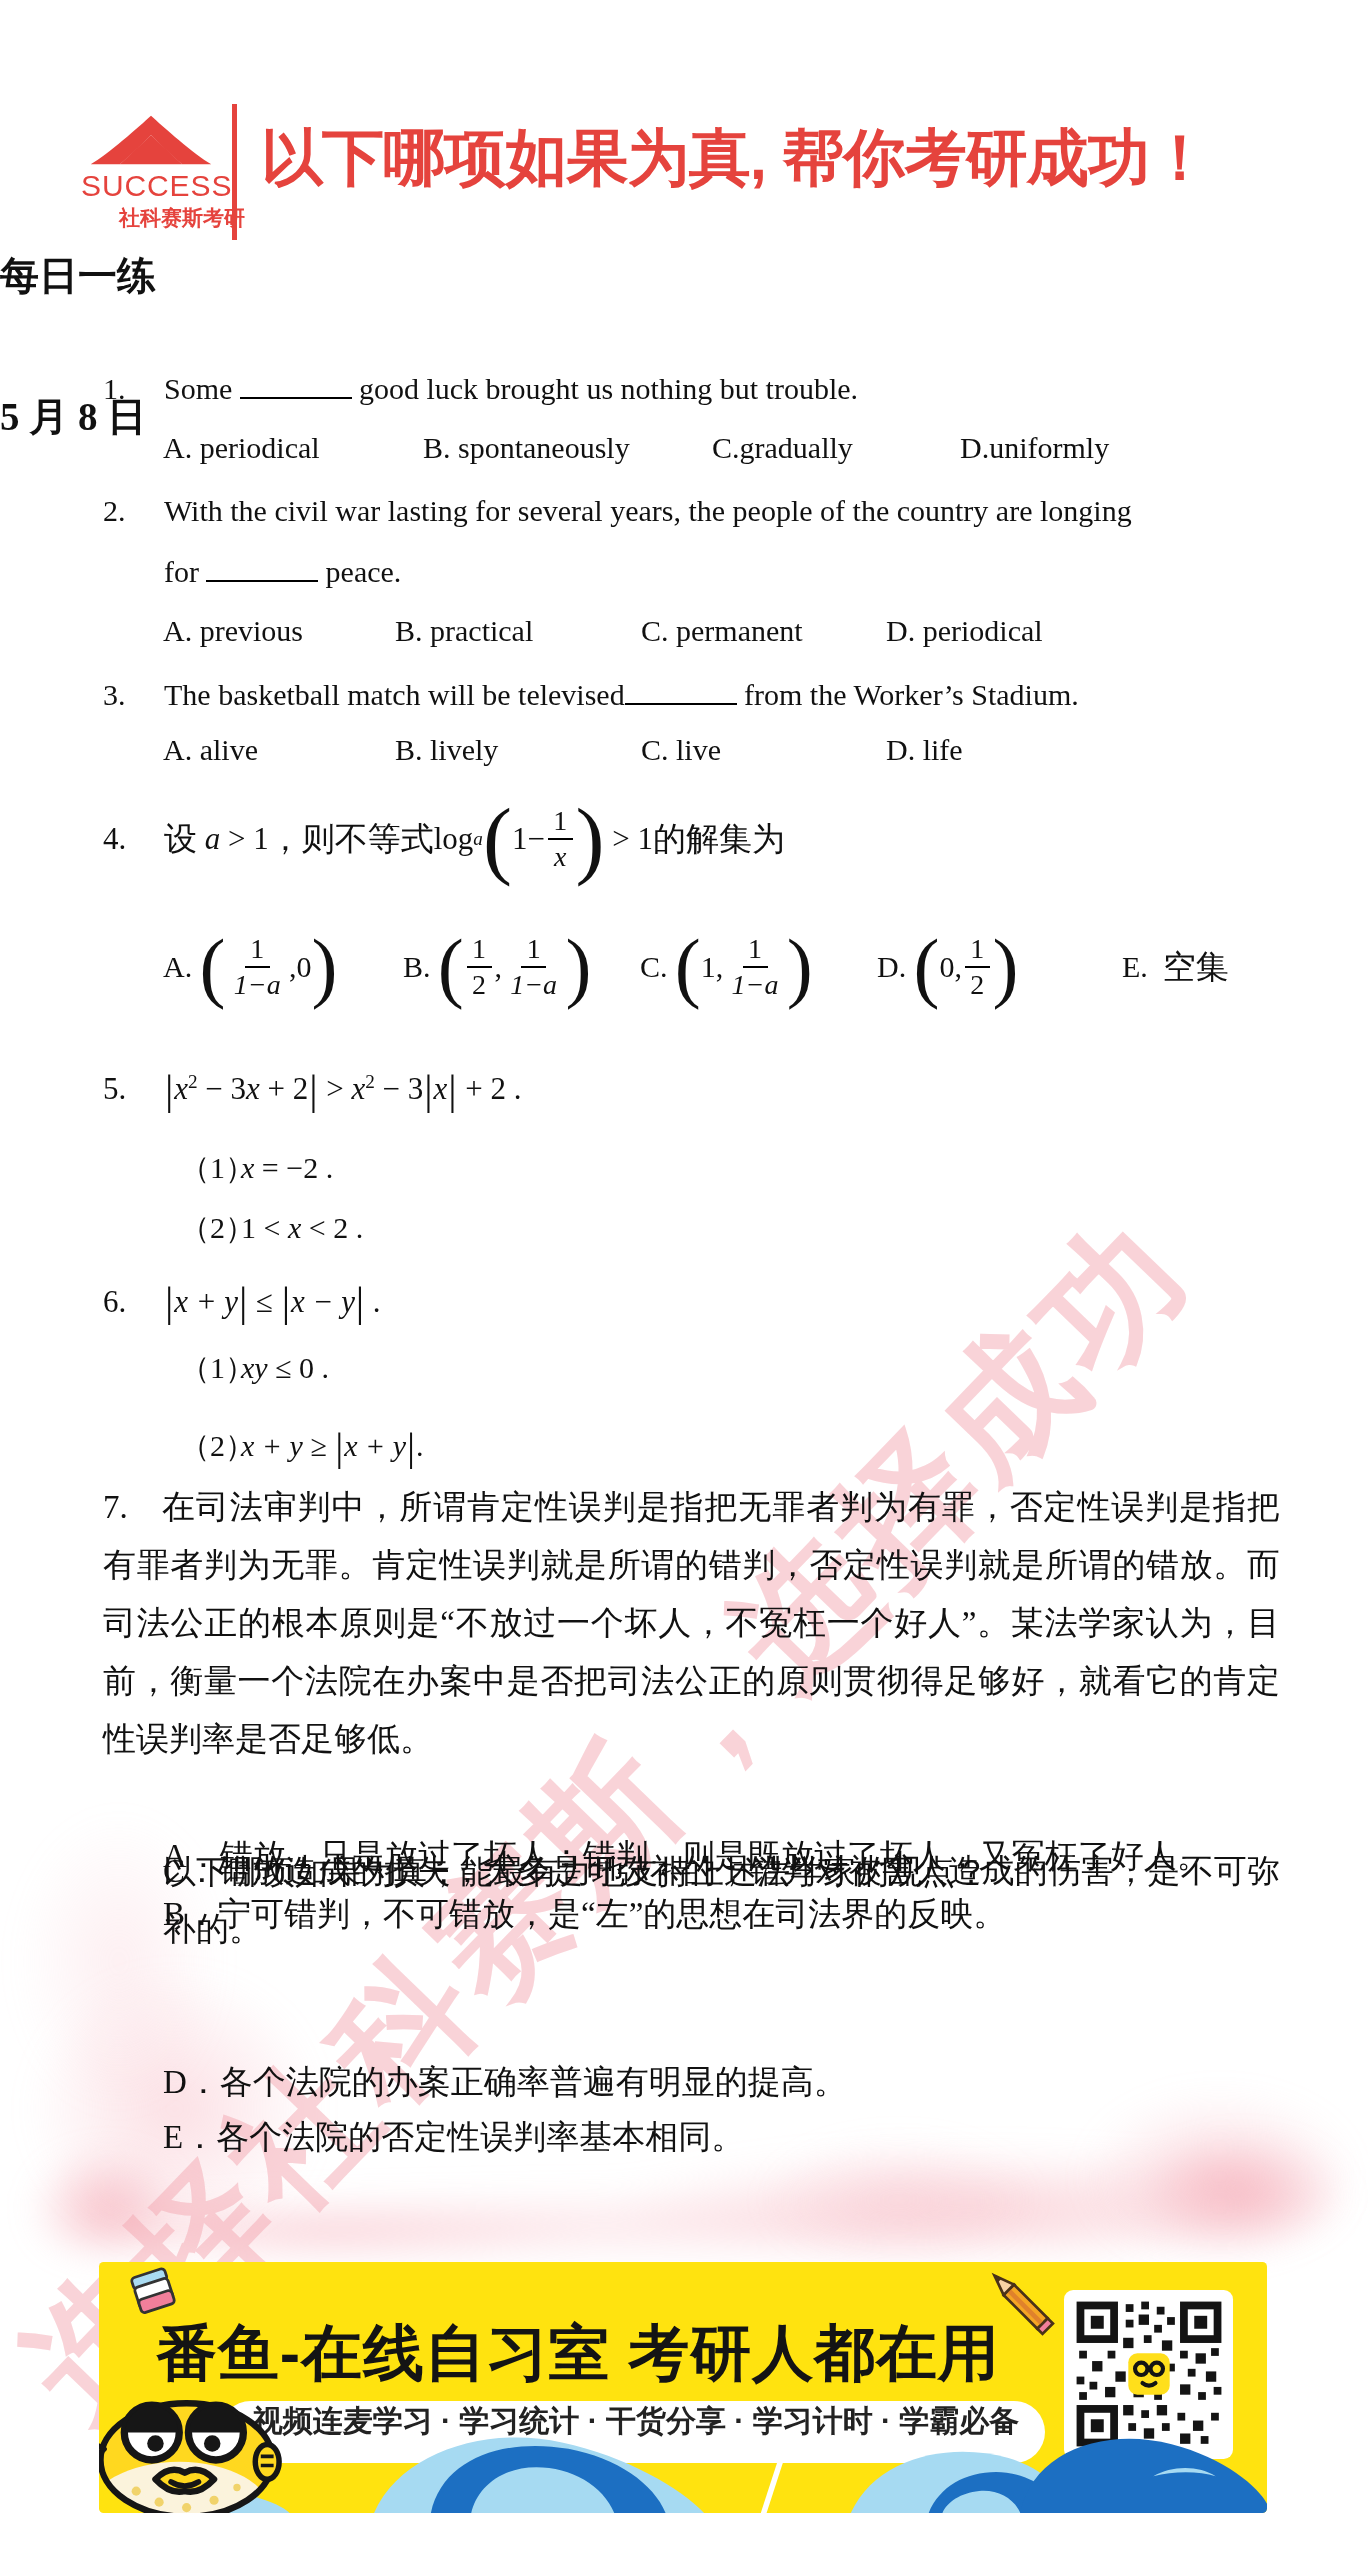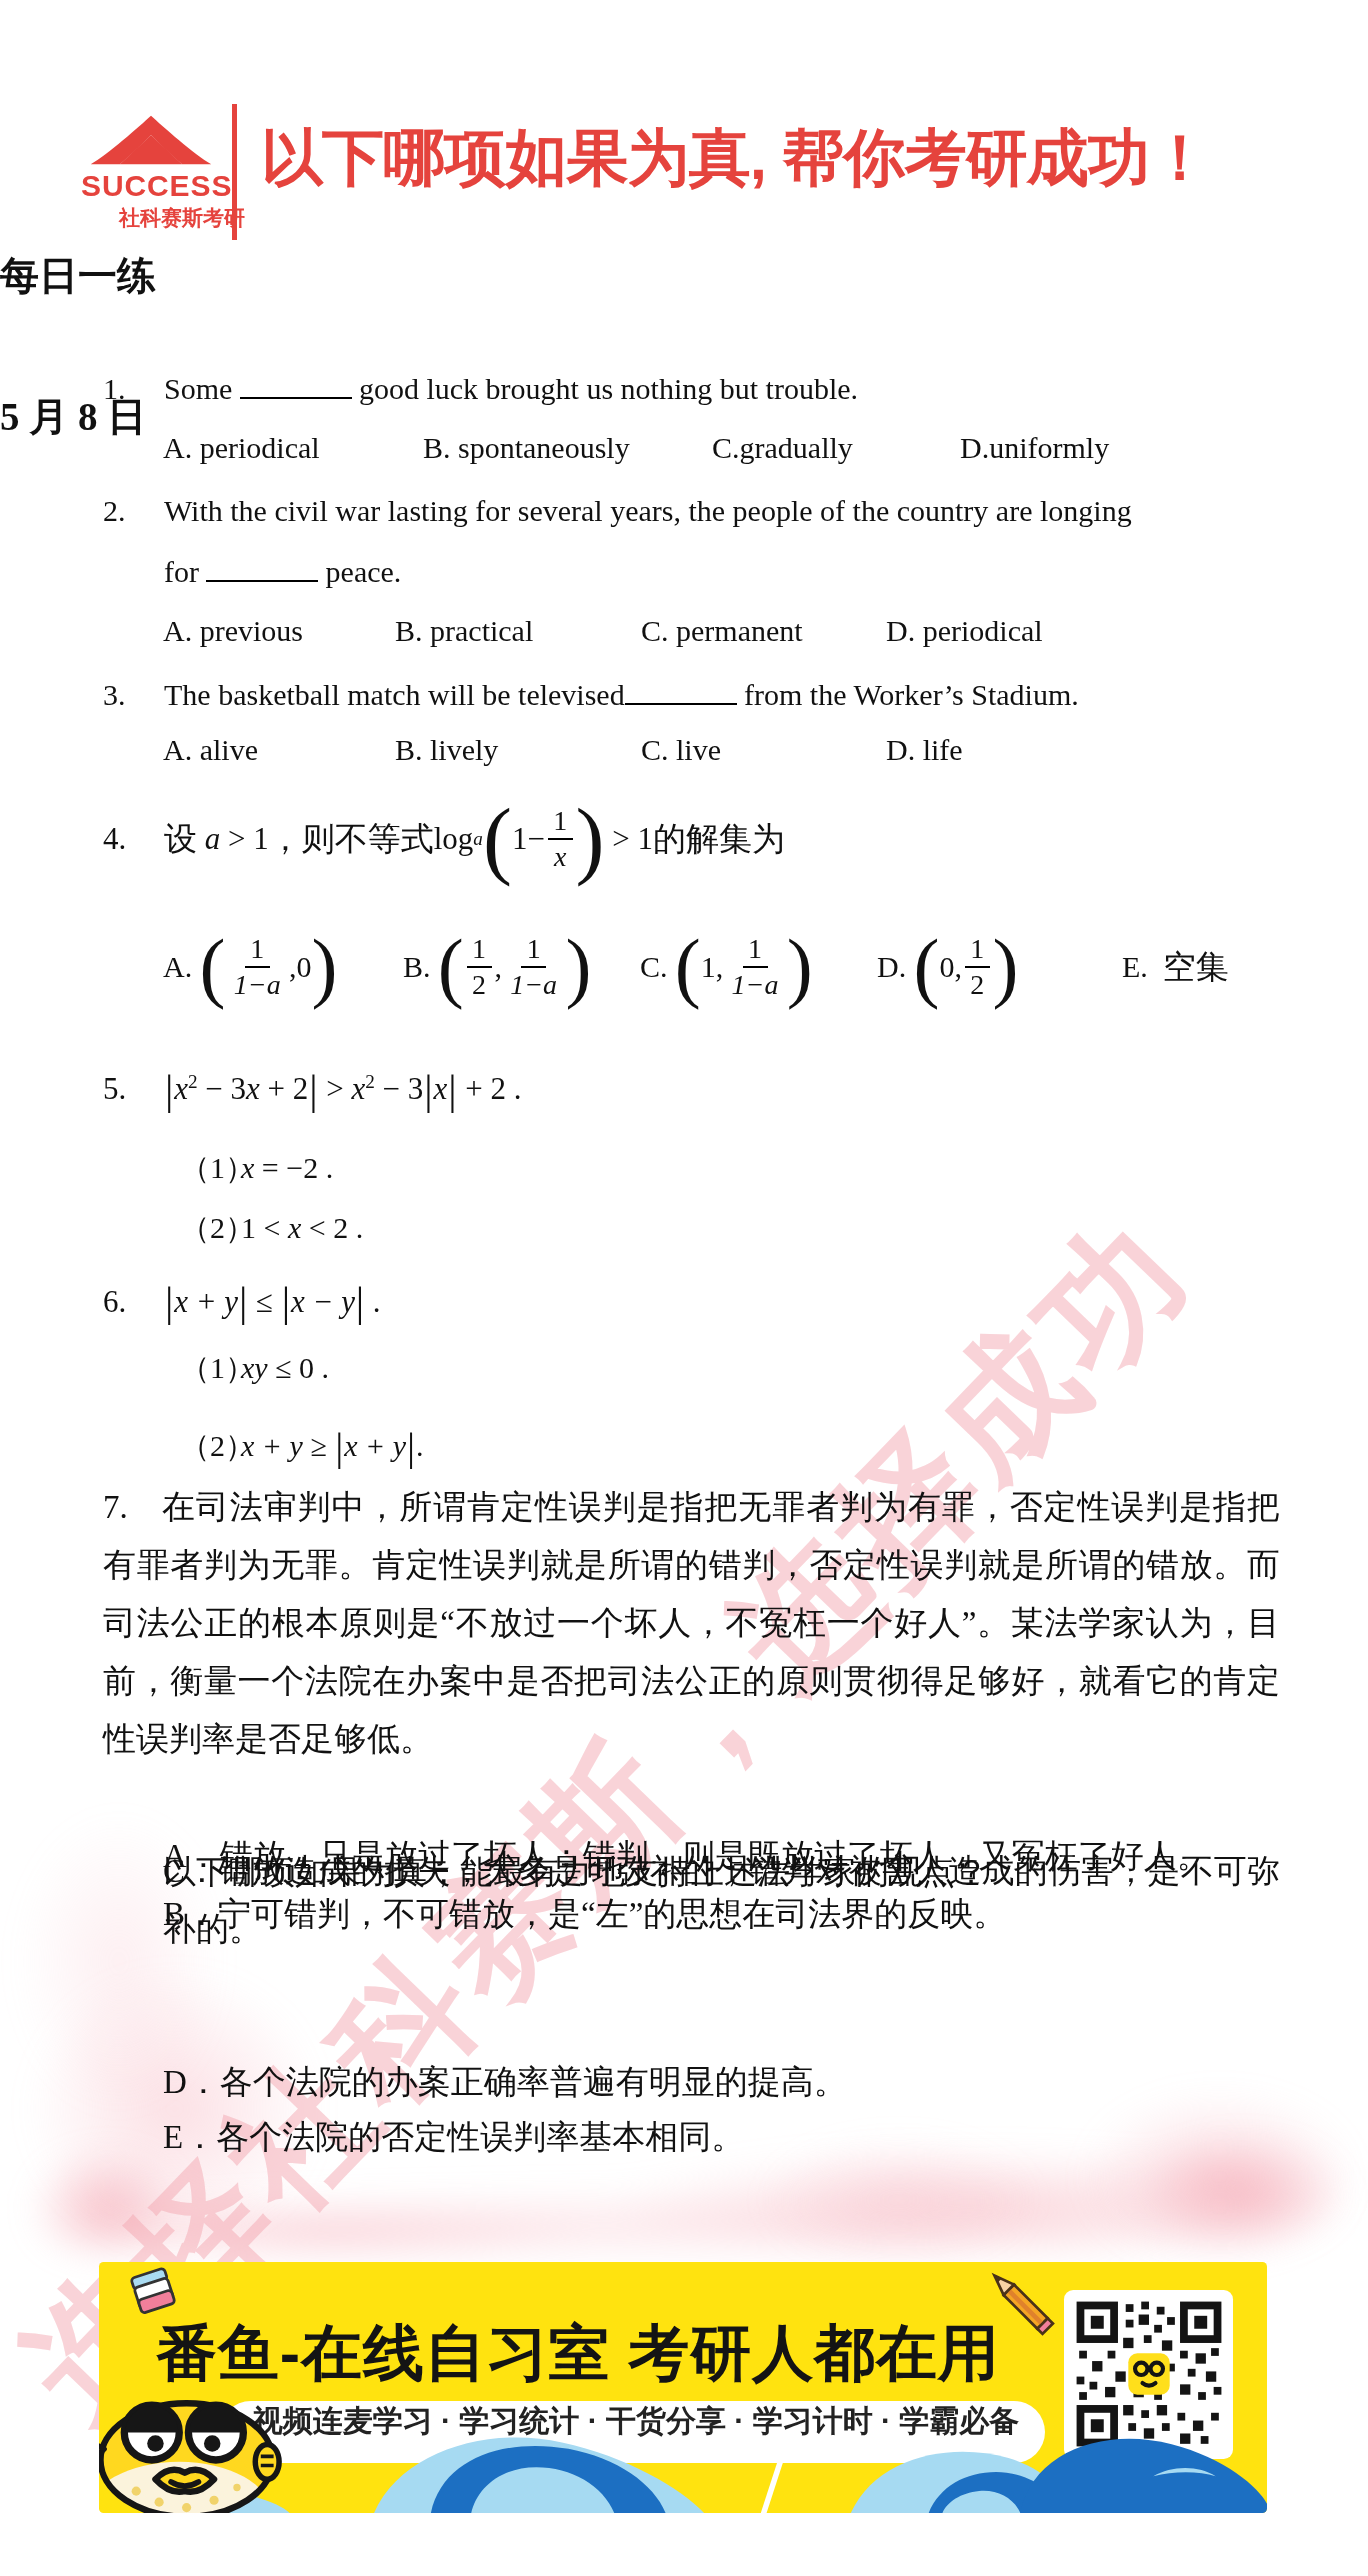--- a/index.html
+++ b/index.html
@@ -21,21 +21,21 @@
 
   
   .watermark{position:absolute;left:119px;top:2273px;z-index:1;white-space:nowrap;
      font-family:"Liberation Sans","DejaVu Sans",sans-serif;font-weight:700;
      font-size:138px;letter-spacing:7.3px;color:rgba(243,168,178,.50);
      transform:rotate(-46deg);transform-origin:left bottom;pointer-events:none;}
 
   
   .logo-roof{position:absolute;left:87px;top:113px;z-index:2;}
   .logo-main{position:absolute;left:81px;top:169px;width:138px;z-index:2;text-align:right;
-     font-family:"Liberation Sans",sans-serif;font-weight:700;font-size:30px;letter-spacing:0.9px;color:#e5433d;}
+     font-family:"Liberation Sans",sans-serif;font-weight:400;font-size:30px;letter-spacing:0.9px;color:#e5433d;}
   .logo-sub{position:absolute;left:81px;top:204px;width:138px;z-index:2;text-align:center;
      font-family:"Liberation Sans",sans-serif;font-weight:800;font-size:21px;color:#e5433d;margin-left:32px;}
   .hdr-divider{position:absolute;left:232px;top:104px;width:4.6px;height:136px;background:#e5433d;z-index:2;}
   .slogan{position:absolute;left:261px;top:116px;z-index:2;
      font-family:"Liberation Sans","DejaVu Sans",sans-serif;font-weight:900;font-size:62px;
      letter-spacing:-0.9px;color:#e5433d;white-space:nowrap;}
 
   
   .doc-title{position:absolute;left:0;top:249px;width:100%;display:flex;justify-content:center;gap:87px;
      font-weight:700;font-size:39px;z-index:2;flex-direction:column;}

